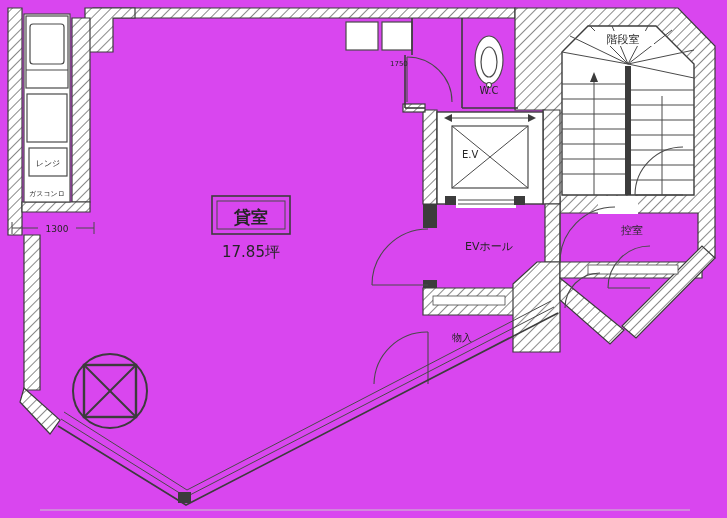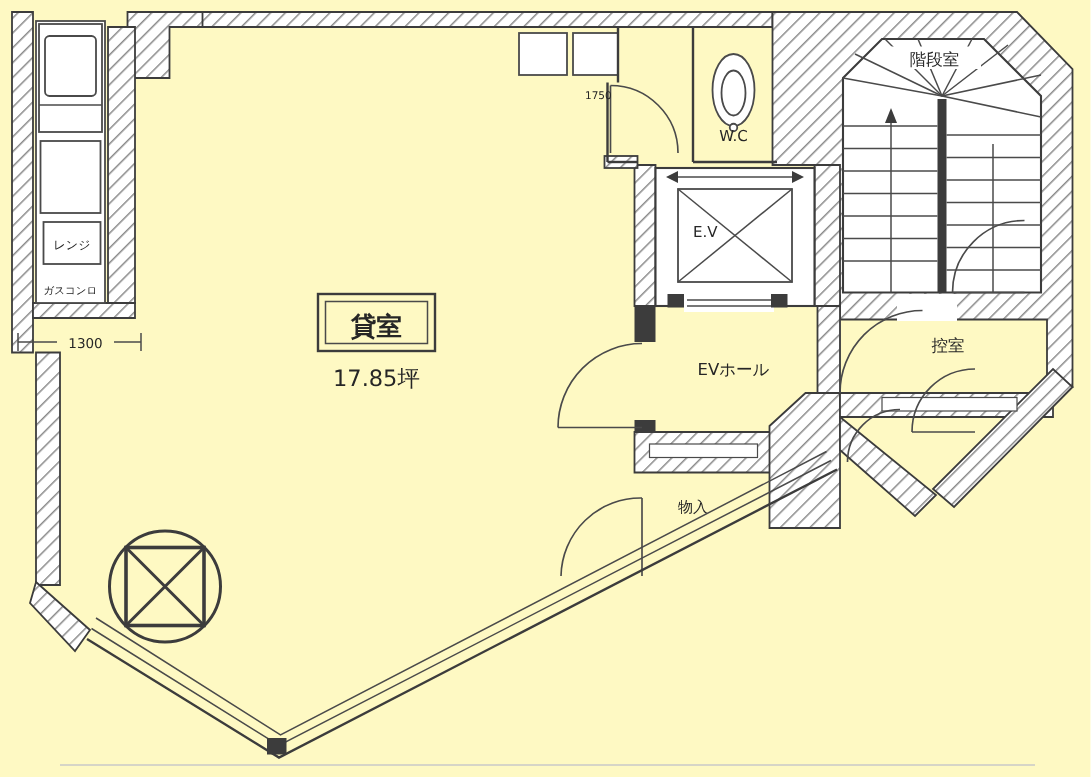--- a/index.html
+++ b/index.html
@@ -1,16 +1,16 @@
 <!DOCTYPE html>
 <html><head>
 <meta charset="utf-8">
 <style>
   html,body{margin:0;padding:0;background:#fff;}
-  .canvas{position:relative;width:727px;height:518px;background:#fef9c3;overflow:hidden;
+  .canvas{position:relative;width:727px;height:518px;background:#d946ef;overflow:hidden;
           font-family:"DejaVu Sans",sans-serif;}
   svg{display:block}
   .wall{fill:url(#hatch);stroke:#3c3c3c;stroke-width:1.2;}
   .room{fill:#ffffff;stroke:#3c3c3c;stroke-width:1.4;}
   .fix{fill:#ffffff;stroke:#4a4a4a;stroke-width:1.2;}
   .ln{stroke:#4a4a4a;stroke-width:1;fill:none;}
   .ln2{stroke:#3c3c3c;stroke-width:1.6;fill:none;}
   .door{stroke:#4a4a4a;stroke-width:1.1;fill:none;}
   .dark{fill:#3c3c3c;stroke:none;}
   .slot{fill:#ffffff;stroke:#4a4a4a;stroke-width:0.8;}

